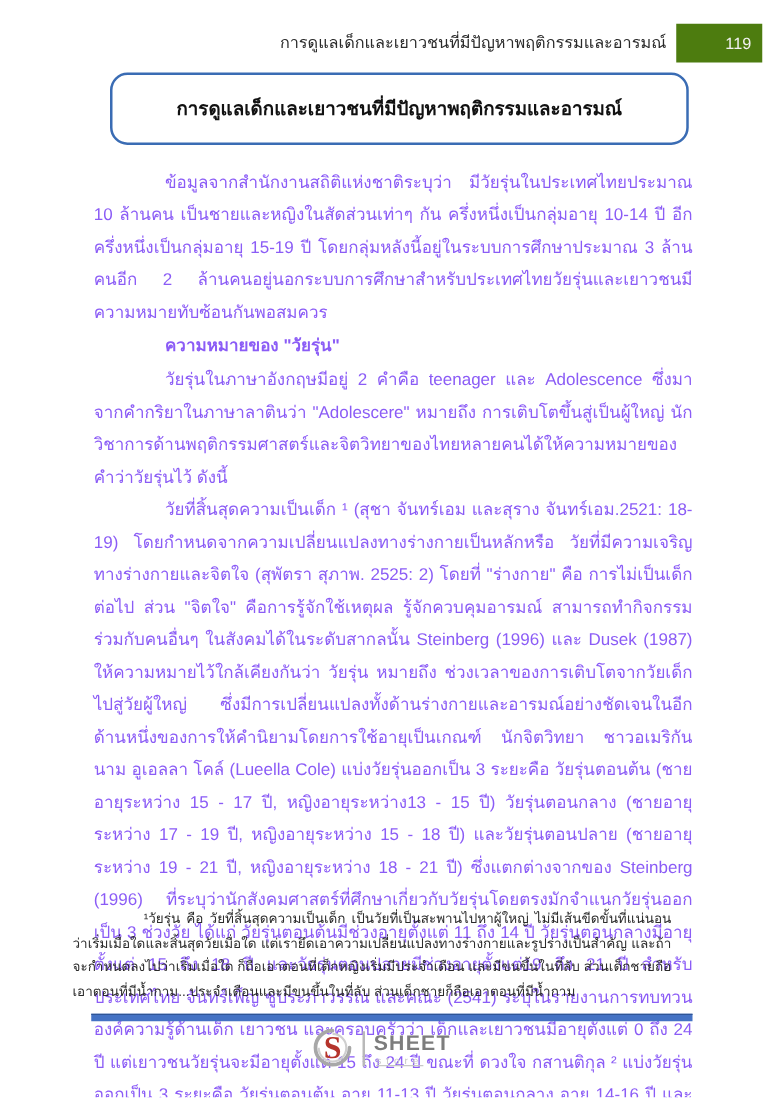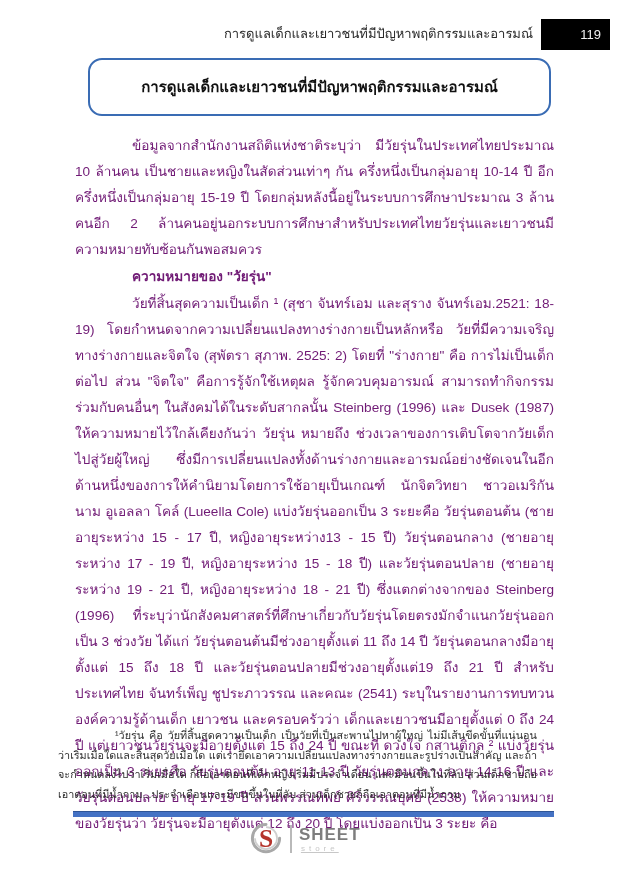--- a/index.html
+++ b/index.html
@@ -28,21 +28,21 @@
   }
   .header-title {
     font-size: 13px;
     color: #2a2a2a;
     margin-right: 8px;
     line-height: 32px;
   }
   .page-badge {
     width: 69px;
     height: 31px;
-    background: #000000;
+    background: #4d7c0f;
     color: #f2f2f2;
     font-size: 13px;
     display: flex;
     align-items: center;
     justify-content: flex-end;
     padding-right: 9px;
   }
   
   .title-box {
     position: absolute;
@@ -68,21 +68,21 @@
     position: absolute;
     top: 133px;
     left: 75px;
     width: 479px;
   }
   .body-text p {
     font-size: 13.6px;
     line-height: 26px;
     text-align: justify;
     text-indent: 57px;
-    color: #701a75;
+    color: #8b5cf6;
     word-break: normal;
   }
   .body-text p.section-heading {
     font-weight: bold;
     text-align: left;
     margin-top: 1px;
     margin-bottom: 1px;
   }
   
   .footnote {
@@ -148,20 +148,21 @@
     <span class="page-badge">119</span>
   </div>
 
   <div class="title-box">
     <span class="title-text">การดูแลเด็กและเยาวชนที่มีปัญหาพฤติกรรมและอารมณ์</span>
   </div>
 
   <div class="body-text">
     <p>ข้อมูลจากสำนักงานสถิติแห่งชาติระบุว่า มีวัยรุ่นในประเทศไทยประมาณ 10 ล้านคน เป็นชายและหญิงในสัดส่วนเท่าๆ กัน ครึ่งหนึ่งเป็นกลุ่มอายุ 10-14 ปี อีกครึ่งหนึ่งเป็นกลุ่มอายุ 15-19 ปี โดยกลุ่มหลังนี้อยู่ในระบบการศึกษาประมาณ 3 ล้านคนอีก 2 ล้านคนอยู่นอกระบบการศึกษาสำหรับประเทศไทยวัยรุ่นและเยาวชนมีความหมายทับซ้อนกันพอสมควร</p>
     <p class="section-heading">ความหมายของ "วัยรุ่น"</p>
+    <p>วัยรุ่นในภาษาอังกฤษมีอยู่ 2 คำคือ teenager และ Adolescence ซึ่งมาจากคำกริยาในภาษาลาตินว่า "Adolescere" หมายถึง การเติบโตขึ้นสู่เป็นผู้ใหญ่ นักวิชาการด้านพฤติกรรมศาสตร์และจิตวิทยาของไทยหลายคนได้ให้ความหมายของคำว่าวัยรุ่นไว้ ดังนี้</p>
     <p>วัยที่สิ้นสุดความเป็นเด็ก ¹ (สุชา จันทร์เอม และสุราง จันทร์เอม.2521: 18-19) โดยกำหนดจากความเปลี่ยนแปลงทางร่างกายเป็นหลักหรือ วัยที่มีความเจริญทางร่างกายและจิตใจ (สุพัตรา สุภาพ. 2525: 2) โดยที่ "ร่างกาย" คือ การไม่เป็นเด็กต่อไป ส่วน "จิตใจ" คือการรู้จักใช้เหตุผล รู้จักควบคุมอารมณ์ สามารถทำกิจกรรมร่วมกับคนอื่นๆ ในสังคมได้ในระดับสากลนั้น Steinberg (1996) และ Dusek (1987) ให้ความหมายไว้ใกล้เคียงกันว่า วัยรุ่น หมายถึง ช่วงเวลาของการเติบโตจากวัยเด็กไปสู่วัยผู้ใหญ่ ซึ่งมีการเปลี่ยนแปลงทั้งด้านร่างกายและอารมณ์อย่างชัดเจนในอีกด้านหนึ่งของการให้คำนิยามโดยการใช้อายุเป็นเกณฑ์ นักจิตวิทยา ชาวอเมริกันนาม อูเอลลา โคล์ (Lueella Cole) แบ่งวัยรุ่นออกเป็น 3 ระยะคือ วัยรุ่นตอนต้น (ชายอายุระหว่าง 15 - 17 ปี, หญิงอายุระหว่าง13 - 15 ปี) วัยรุ่นตอนกลาง (ชายอายุระหว่าง 17 - 19 ปี, หญิงอายุระหว่าง 15 - 18 ปี) และวัยรุ่นตอนปลาย (ชายอายุระหว่าง 19 - 21 ปี, หญิงอายุระหว่าง 18 - 21 ปี) ซึ่งแตกต่างจากของ Steinberg (1996) ที่ระบุว่านักสังคมศาสตร์ที่ศึกษาเกี่ยวกับวัยรุ่นโดยตรงมักจำแนกวัยรุ่นออกเป็น 3 ช่วงวัย ได้แก่ วัยรุ่นตอนต้นมีช่วงอายุตั้งแต่ 11 ถึง 14 ปี วัยรุ่นตอนกลางมีอายุตั้งแต่ 15 ถึง 18 ปี และวัยรุ่นตอนปลายมีช่วงอายุตั้งแต่19 ถึง 21  ปี สำหรับประเทศไทย จันทร์เพ็ญ ชูประภาวรรณ และคณะ (2541) ระบุในรายงานการทบทวนองค์ความรู้ด้านเด็ก เยาวชน และครอบครัวว่า เด็กและเยาวชนมีอายุตั้งแต่ 0 ถึง 24 ปี แต่เยาวชนวัยรุ่นจะมีอายุตั้งแต่ 15 ถึง 24 ปี ขณะที่ ดวงใจ กสานติกุล ² แบ่งวัยรุ่นออกเป็น 3 ระยะคือ วัยรุ่นตอนต้น อายุ 11-13 ปี วัยรุ่นตอนกลาง อายุ 14-16 ปี และวัยรุ่นตอนปลาย อายุ 17-19 ปี ส่วนพรรณทิพย์ ศิริวรรณบุศย์ (2538) ให้ความหมายของวัยรุ่นว่า วัยรุ่นจะมีอายุตั้งแต่ 12 ถึง 20 ปี โดยแบ่งออกเป็น 3 ระยะ คือ</p>
   </div>
 
   <div class="footnote">¹วัยรุ่น คือ วัยที่สิ้นสุดความเป็นเด็ก เป็นวัยที่เป็นสะพานไปหาผู้ใหญ่ ไม่มีเส้นขีดขั้นที่แน่นอนว่าเริ่มเมื่อใดและสิ้นสุดวัยเมื่อใด แต่เรายึดเอาความเปลี่ยนแปลงทางร่างกายและรูปร่างเป็นสำคัญ และถ้าจะกำหนดลงไปว่าเริ่มเมื่อใด ก็ถือเอาตอนที่เด็กหญิงเริ่มมีประจำเดือน และมีขนขึ้นในที่ลับ ส่วนเด็กชายถือเอาตอนที่มีน้ำกาม...ประจำเดือนและมีขนขึ้นในที่ลับ ส่วนเด็กชายก็ถือเอาตอนที่มีน้ำกาม</div>
 
   <div class="footer-bar"></div>
 
   <div class="footer-logo">
     <svg class="logo-mark" viewBox="0 0 40 40" aria-hidden="true">
       <path d="M20 3 a16 16 0 1 0 16 16" fill="none" stroke="#a8a8a8" stroke-width="3.5" stroke-linecap="round"></path>

